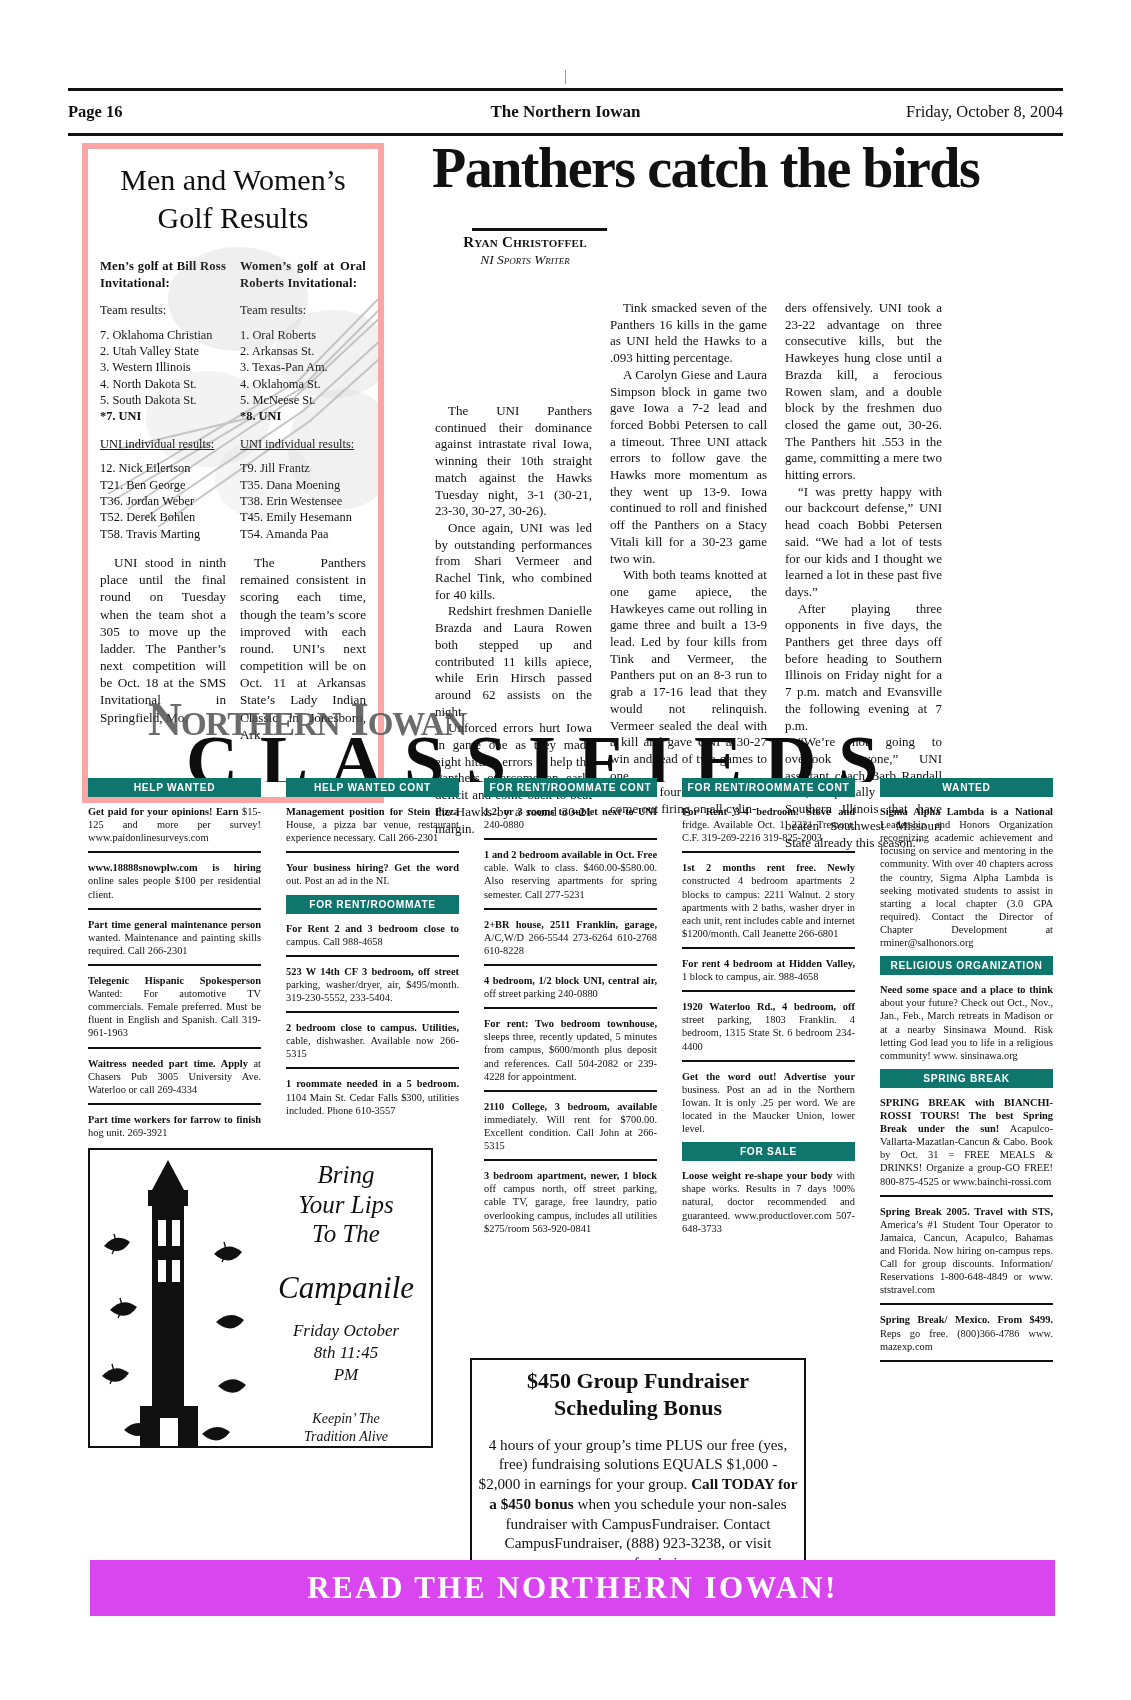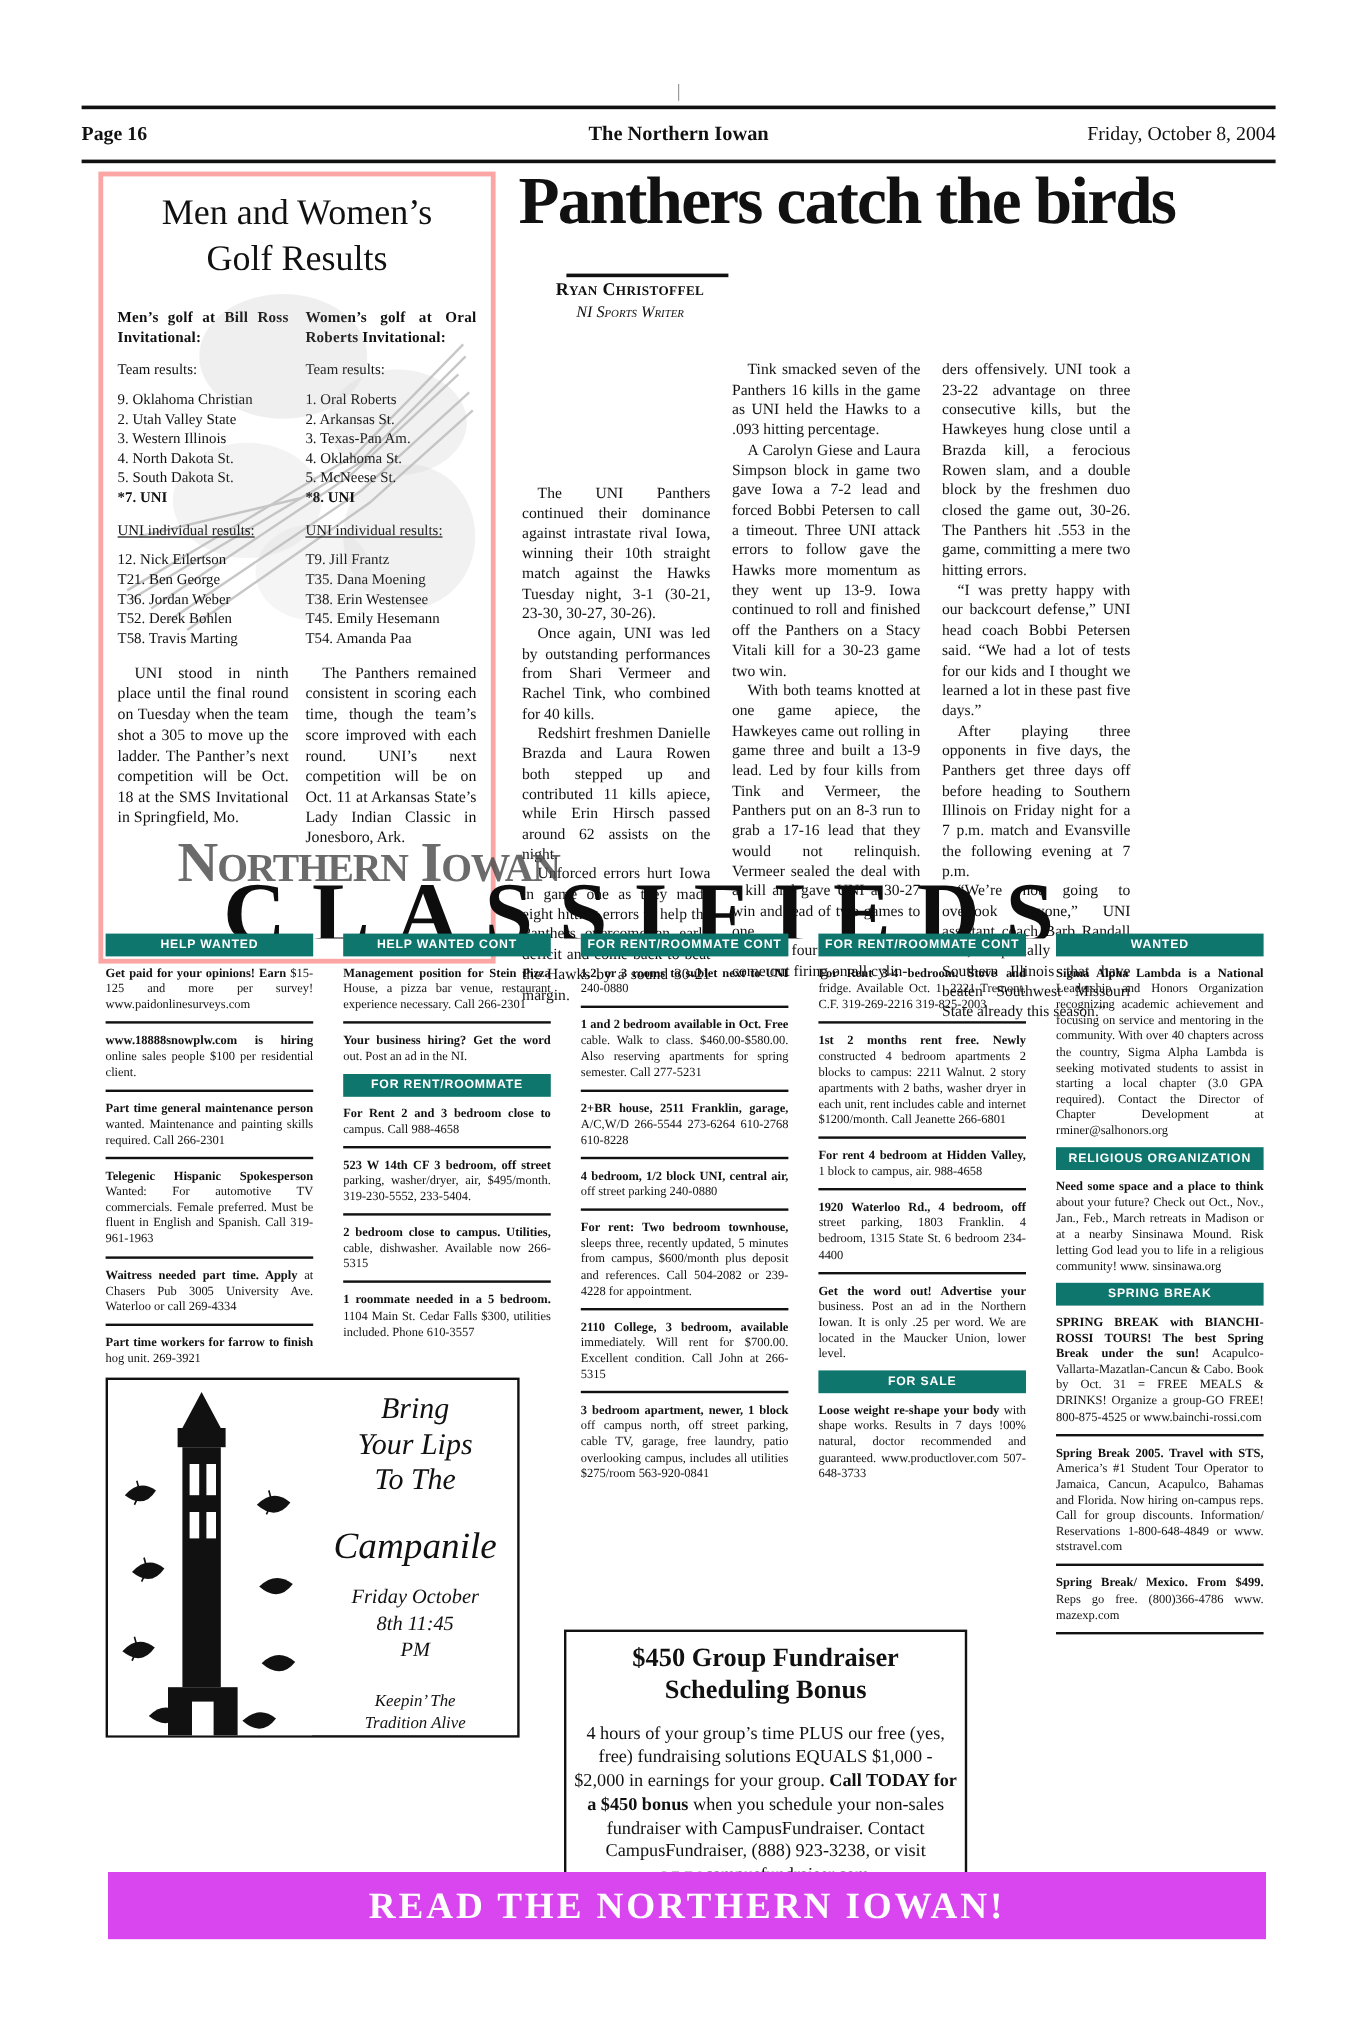--- a/index.html
+++ b/index.html
@@ -49,22 +49,22 @@
   }
   .tickmark {
     position: absolute; left: 565px; top: 70px;
     width: 1px; height: 14px; background: #999;
   }
 
   
   .golf-box {
     position: absolute;
     left: 82px; top: 143px;
-    width: 331px; height: 660px;
-    border: 4px solid #fca5a5;
+    width: 302px; height: 660px;
+    border: 6px solid #fca5a5;
     box-sizing: border-box;
     padding: 8px 12px 0 12px;
   }
   .golf-title {
     text-align: center;
     font-family: "Liberation Serif", serif;
     font-size: 30px;
     line-height: 1.25;
     font-weight: normal;
     margin-top: 4px;
@@ -311,21 +311,21 @@
     <div class="golf-title">
       <div>Men and Women’s</div>
       <div>Golf Results</div>
     </div>
 
     <div class="golf-cols">
       <div class="golf-col">
         <div class="golf-head">Men’s golf at Bill Ross Invitational:</div>
         <div class="golf-sub">Team results:</div>
         <ul class="golf-list">
-          <li>9.  Oklahoma Christian</li>
+          <li>7.  Oklahoma Christian</li>
           <li>2.  Utah Valley State</li>
           <li>3.  Western Illinois</li>
           <li>4.  North Dakota St.</li>
           <li>5.  South Dakota St.</li>
           <li class="hl">*7. UNI</li>
         </ul>
         <div class="golf-indiv">UNI individual results:</div>
         <ul class="golf-list">
           <li>12.  Nick Eilertson</li>
           <li>T21. Ben George</li>

